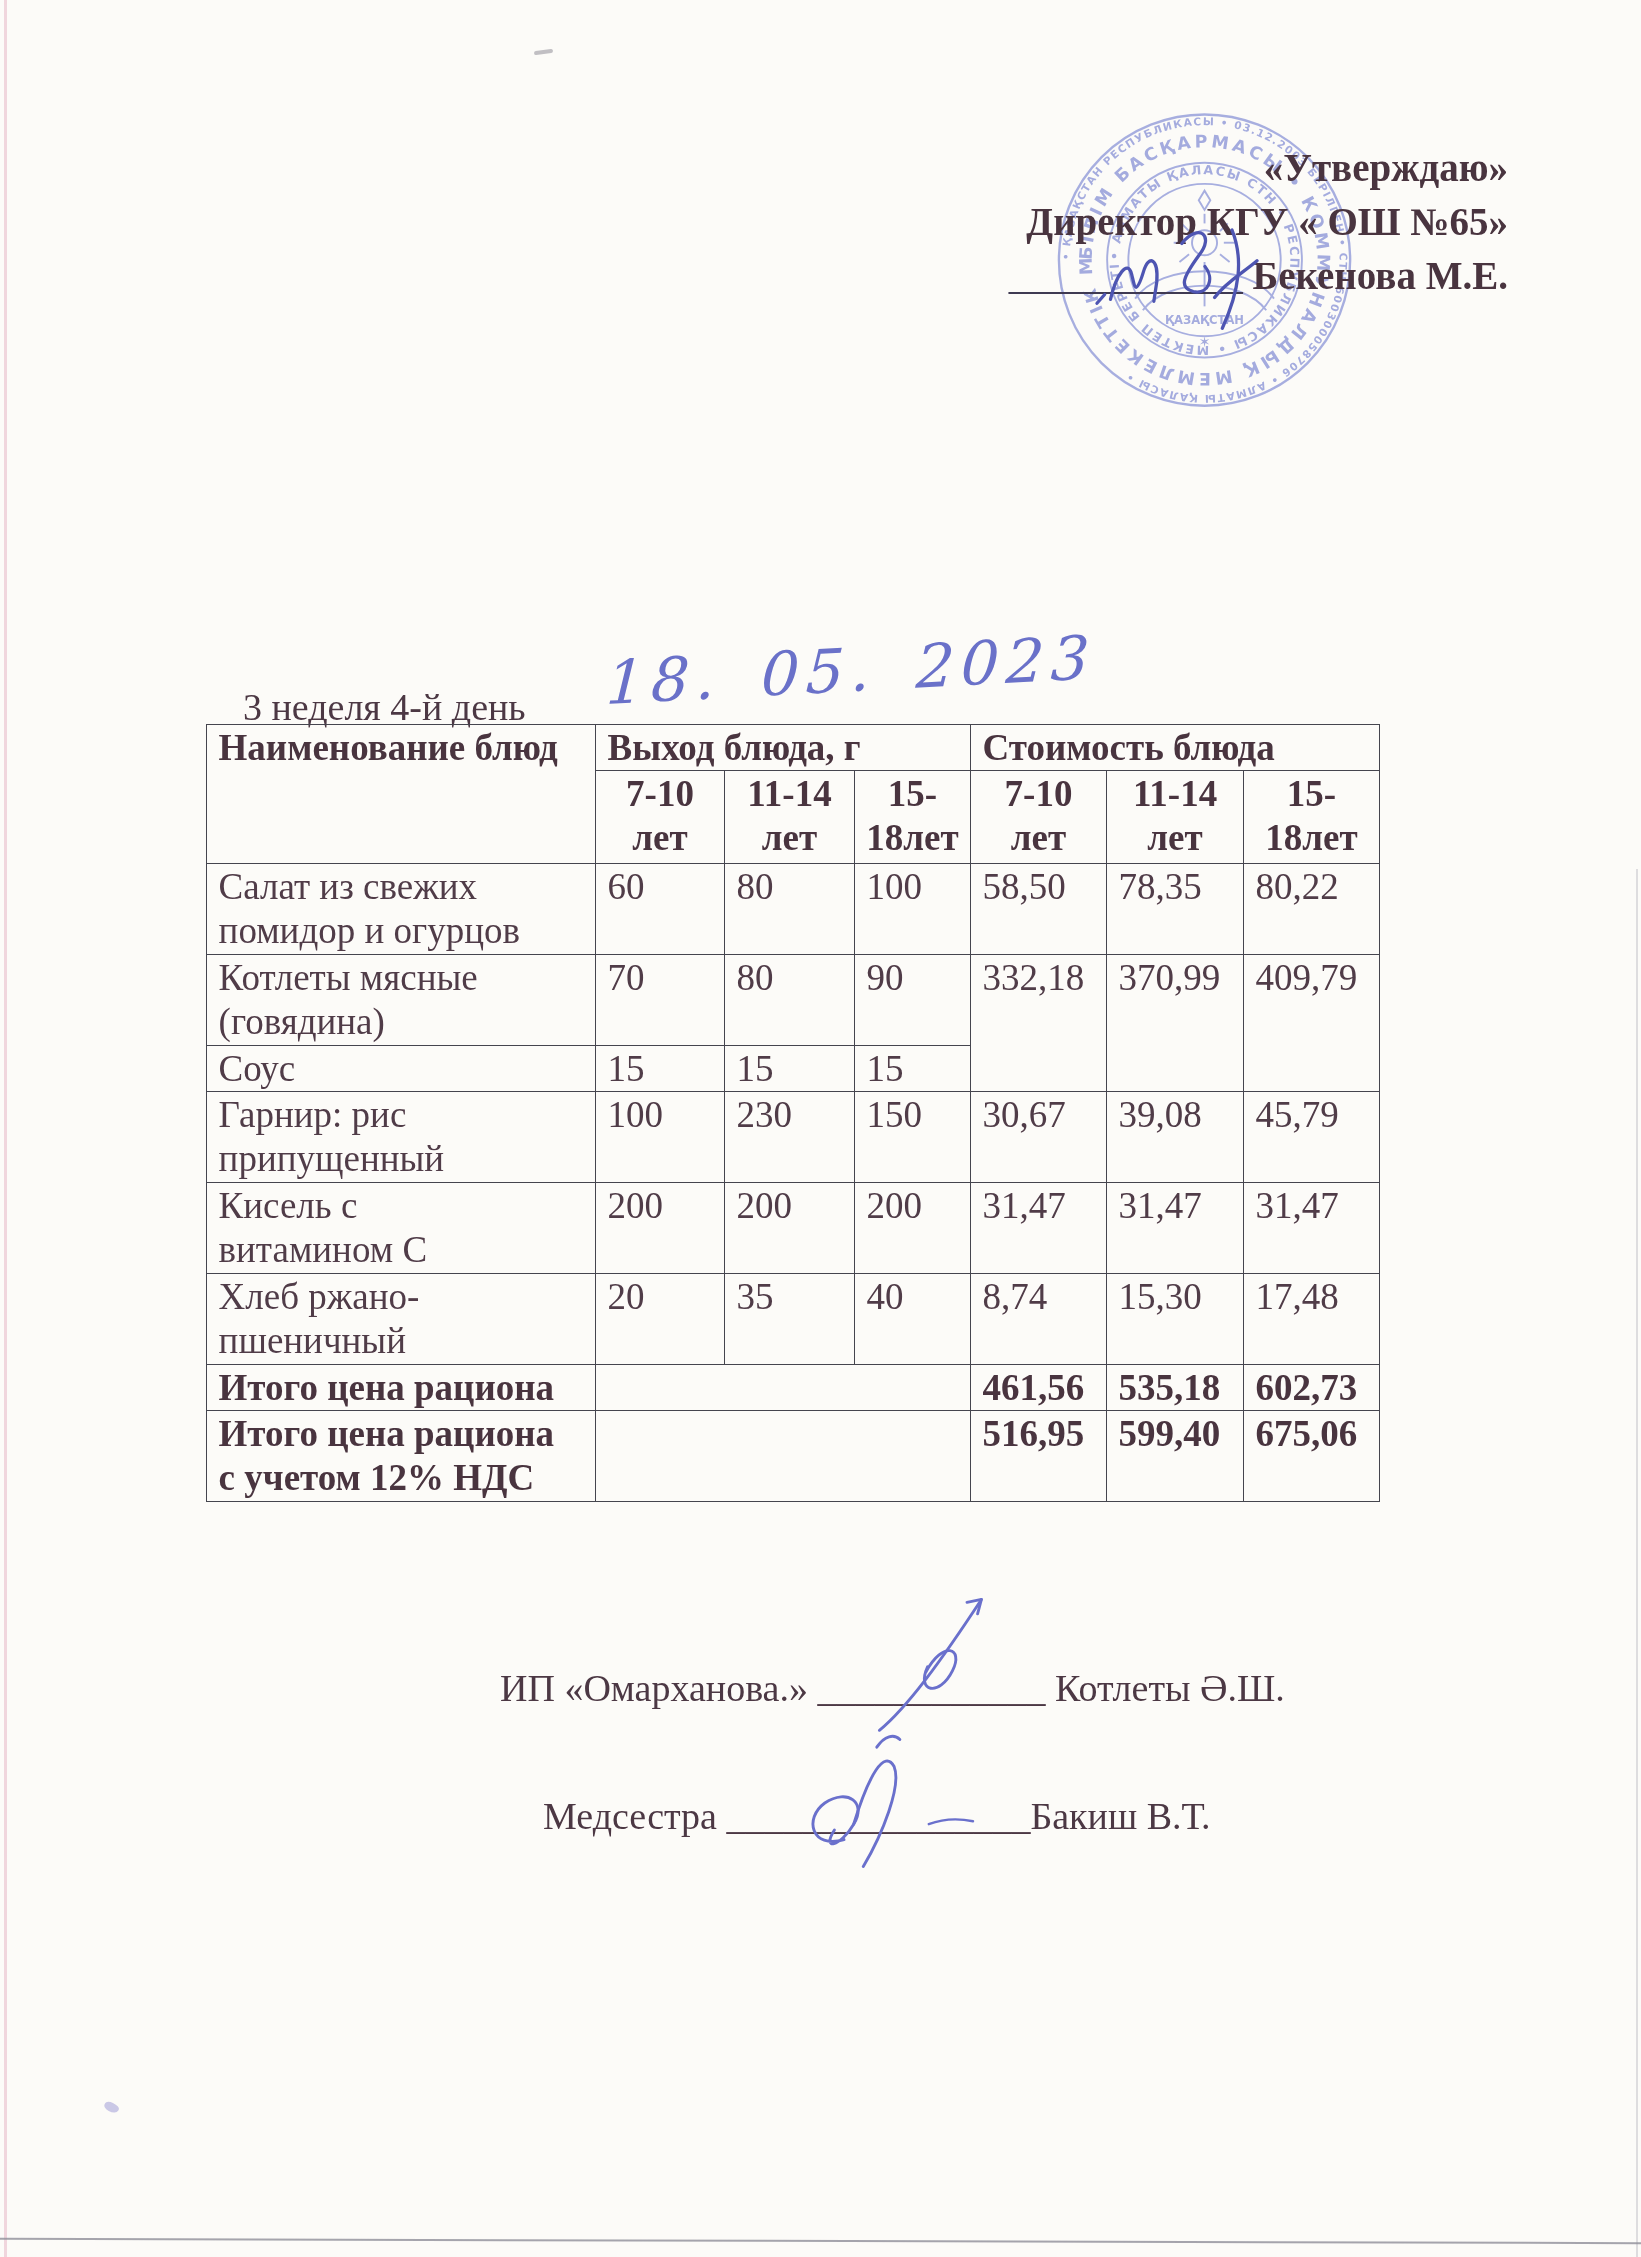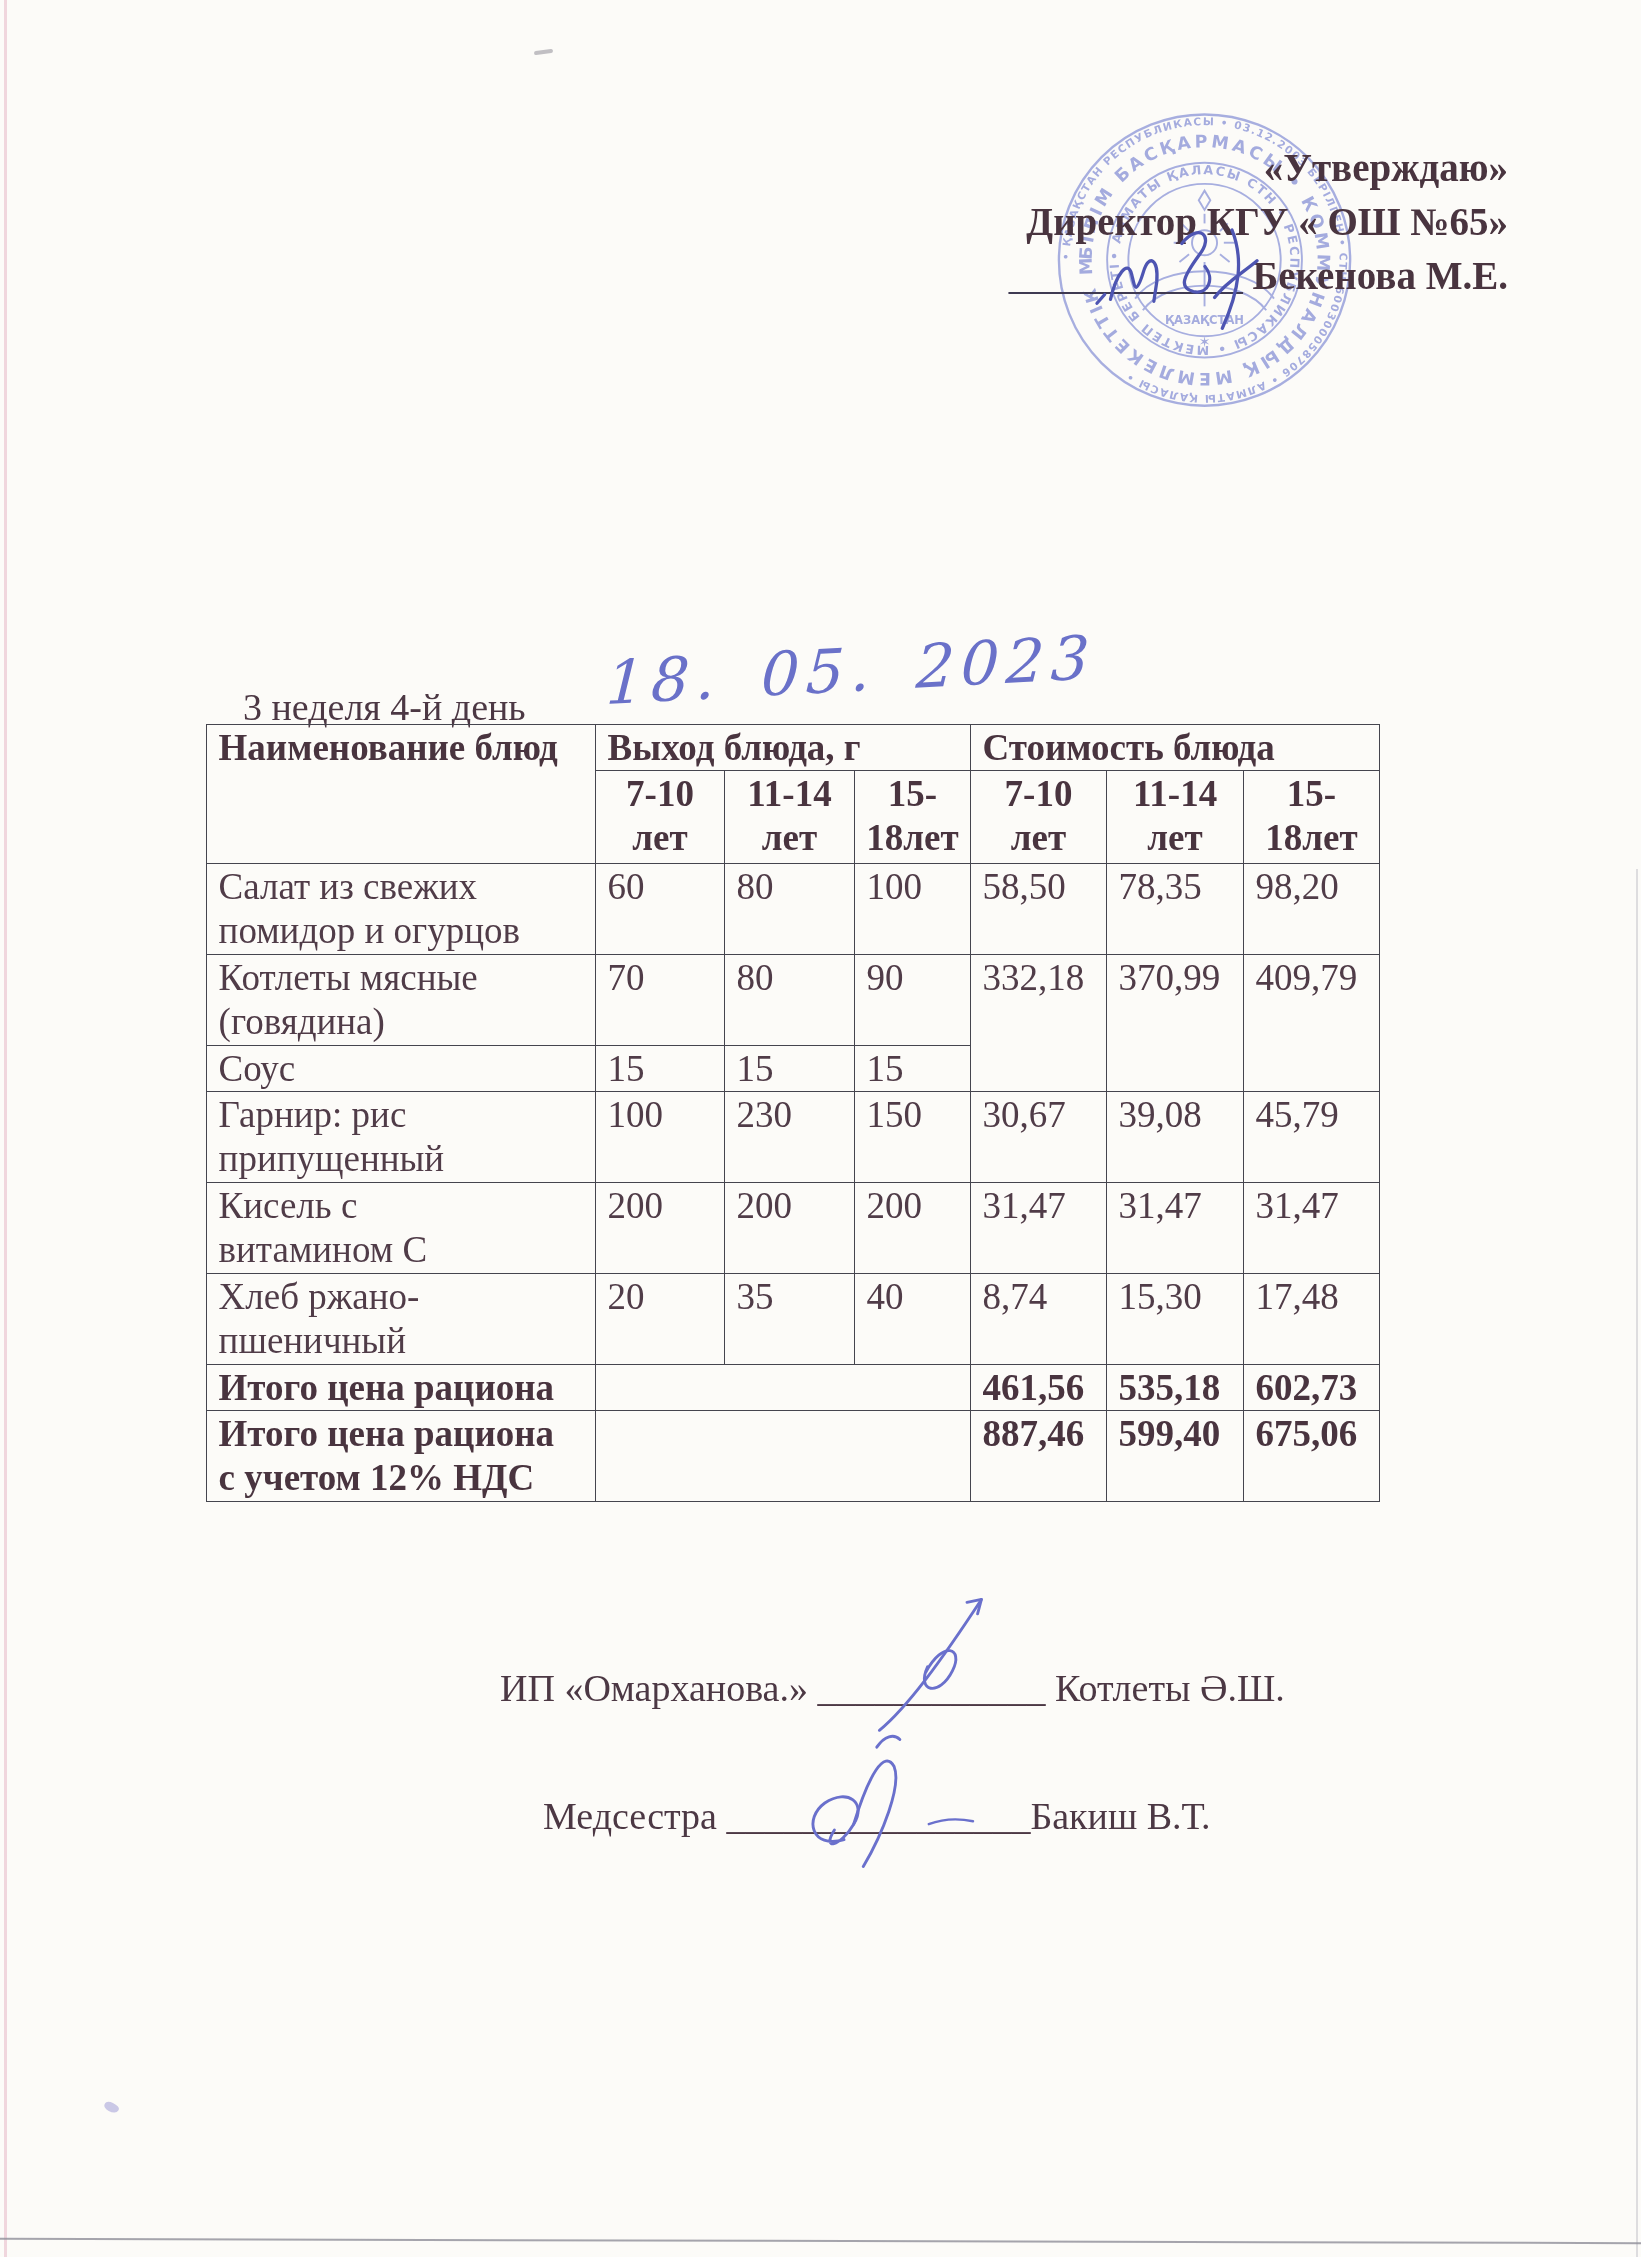--- a/index.html
+++ b/index.html
@@ -181,21 +181,21 @@
     </tr>
 
     <tr class="r-tall">
       <td class="pre">Салат из свежих
 помидор и огурцов</td>
       <td class="num">60</td>
       <td class="num">80</td>
       <td class="num">100</td>
       <td class="cost">58,50</td>
       <td class="cost">78,35</td>
-      <td class="cost">98,20</td>
+      <td class="cost">80,22</td>
     </tr>
 
     <tr class="r-tall">
       <td class="pre">Котлеты мясные
 (говядина)</td>
       <td class="num">70</td>
       <td class="num">80</td>
       <td class="num">90</td>
       <td class="cost" rowspan="2">332,18</td>
       <td class="cost" rowspan="2">370,99</td>
@@ -247,21 +247,21 @@
       <td colspan="3"></td>
       <td class="tnum">461,56</td>
       <td class="tnum">535,18</td>
       <td class="tnum">602,73</td>
     </tr>
 
     <tr class="r-total2">
       <td class="pre">Итого цена рациона
 с учетом  12% НДС</td>
       <td colspan="3"></td>
-      <td class="tnum">887,46</td>
+      <td class="tnum">516,95</td>
       <td class="tnum">599,40</td>
       <td class="tnum">675,06</td>
     </tr>
   </tbody>
     </table>
 
   <div class="sig-row1">
     <span>ИП «Омарханова.»</span>
     <span class="blank">____________</span>
     <span>Котлеты Ә.Ш.</span>

